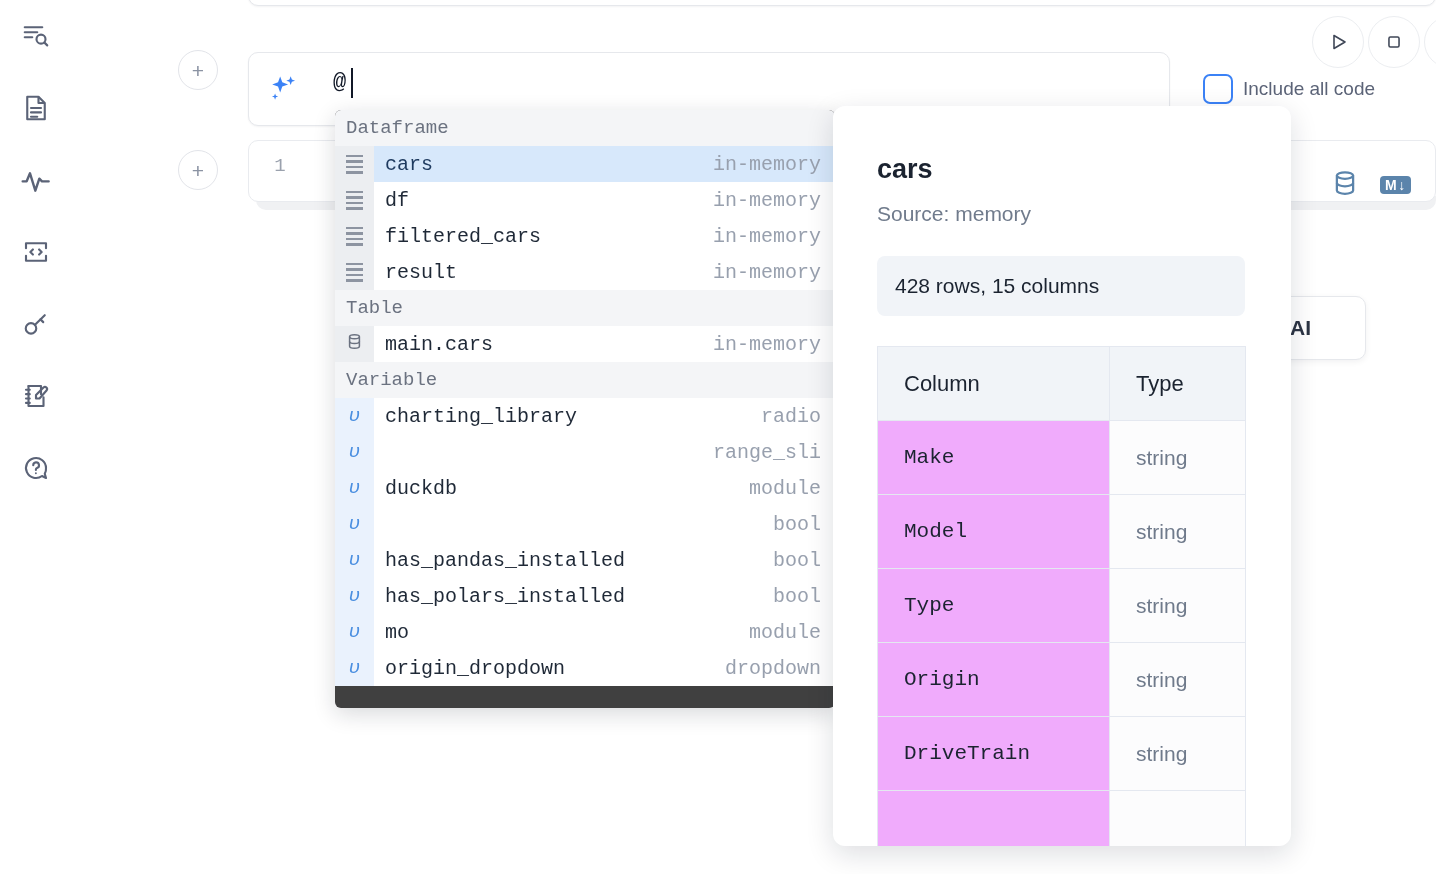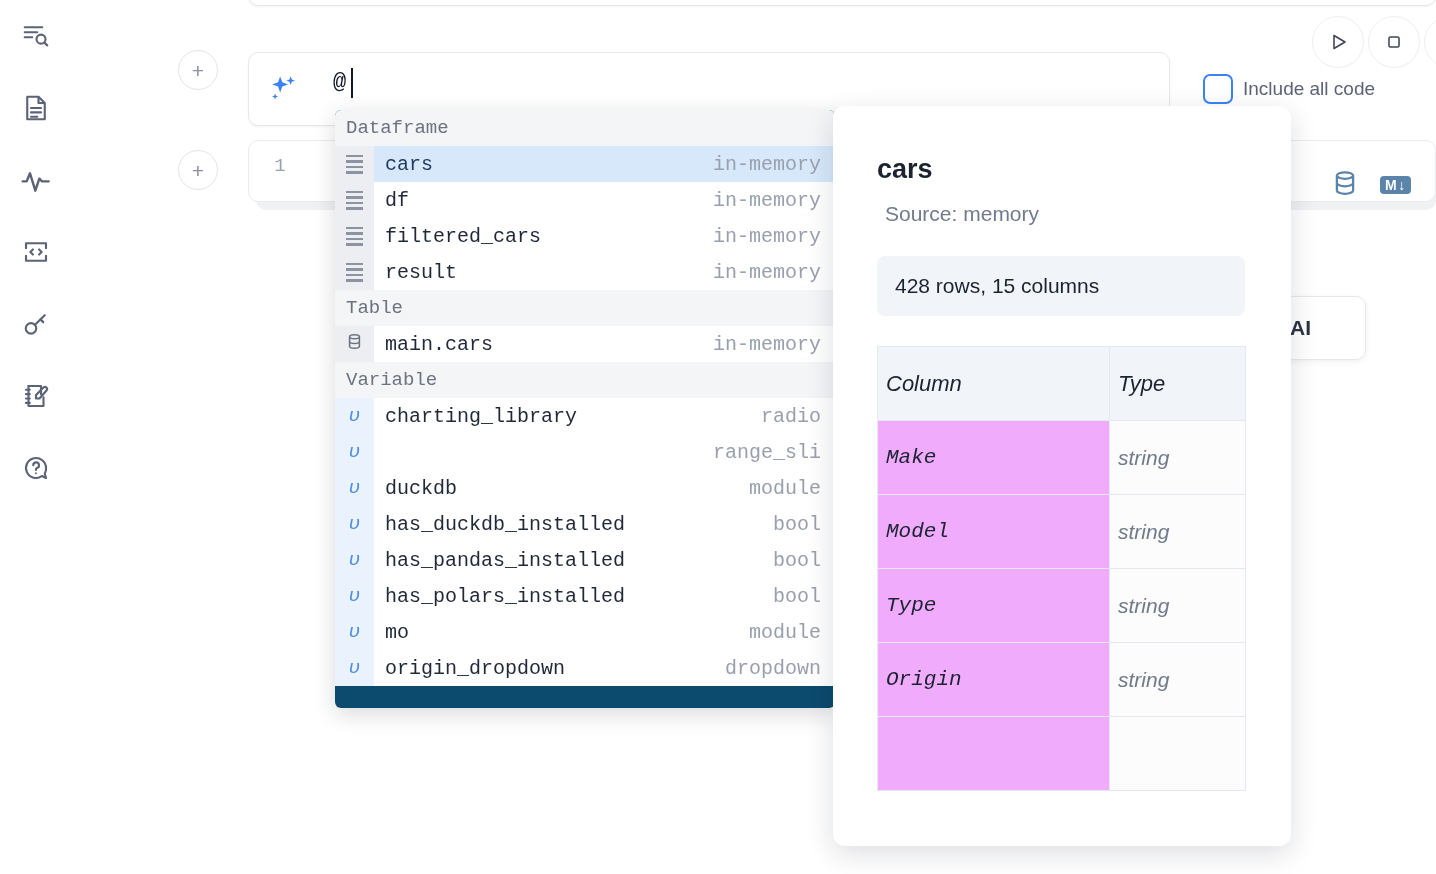--- a/index.html
+++ b/index.html
@@ -93,21 +93,21 @@
     background: #fff; border: 1px solid #e6e8ec; border-radius: 10px;
     box-shadow: 0 2px 6px rgba(16,24,40,.06);
     display: flex; align-items: center; justify-content: flex-end;
     padding-right: 54px;
     font-size: 21px; font-weight: 700; color: #2c3444; overflow: hidden;
   }
 
   
   .dd {
     position: absolute; left: 335px; top: 110px; width: 500px; height: 598px;
-    background: #0c4a6e; border-radius: 6px;
+    background: #404040; border-radius: 6px;
     box-shadow: 0 6px 22px rgba(16,24,40,.16);
     overflow: hidden;
   }
   .dd-scroll { position: absolute; inset: 0; overflow: hidden; }
   .dd-group {
     height: 36px; display: flex; align-items: center; padding-left: 11px;
     background: #f4f5f7; color: #6b7280;
     font-family: "Liberation Mono", monospace; font-size: 19px;
   }
   .dd-row {
@@ -138,35 +138,35 @@
     background: #fff; border-radius: 12px;
     box-shadow: 0 8px 28px rgba(16,24,40,.14);
     overflow: hidden;
   }
   .detail-title {
     position: absolute; left: 44px; top: 48px;
     font-size: 27px; font-weight: 700; color: #1b2330;
   }
   .detail-src {
     position: absolute; left: 44px; top: 96px;
-    font-size: 21px; color: #707b8c; margin-left: 8px;
+    font-size: 21px; color: #707b8c;
   }
   .detail-pill {
     position: absolute; left: 44px; top: 150px; width: 368px; height: 60px;
     background: #f1f4f8; border-radius: 8px;
     display: flex; align-items: center; padding-left: 18px;
     font-size: 21px; color: #1b2330;
   }
   .detail-table {
     position: absolute; left: 44px; top: 240px; width: 368px;
     border-collapse: collapse; table-layout: fixed;
   }
   .detail-table th, .detail-table td {
-    border: 1px solid #e4e8f0; height: 74px; text-align: left; padding-left: 8px;
-    vertical-align: middle; font-weight: 400; font-style: italic;
+    border: 1px solid #e4e8f0; height: 74px; text-align: left; padding-left: 26px;
+    vertical-align: middle; font-weight: 400;
   }
   .detail-table th { background: #f1f4f8; font-size: 22px; color: #1b2330; }
   .detail-table td.col {
     font-family: "Liberation Mono", monospace; font-size: 21px; color: #1b2330;
     background: #f0abfc;
   }
   .detail-table td.typ { font-size: 21px; color: #6f7a8b; background: #fcfcfd; }
   .detail-table col.c1 { width: 232px; }
   .detail-table col.c2 { width: 136px; }
 </style>
@@ -364,21 +364,20 @@
           <span class="dd-gutter">
             <span>υ</span>
           </span>
           <span class="dd-name">duckdb</span>
           <span class="dd-type">module</span>
         </div>
         <div class="dd-row var">
           <span class="dd-gutter">
             <span>υ</span>
           </span>
-          <span class="dd-name">has_duckdb_installed</span>
           <span class="dd-type">bool</span>
         </div>
         <div class="dd-row var">
           <span class="dd-gutter">
             <span>υ</span>
           </span>
           <span class="dd-name">has_pandas_installed</span>
           <span class="dd-type">bool</span>
         </div>
         <div class="dd-row var">
@@ -431,20 +430,24 @@
           </tr>
           <tr>
             <td class="col">Type</td>
             <td class="typ">string</td>
           </tr>
           <tr>
             <td class="col">Origin</td>
             <td class="typ">string</td>
           </tr>
           <tr>
+            <td class="col">DriveTrain</td>
+            <td class="typ">string</td>
+          </tr>
+          <tr>
             <td class="col"></td>
             <td class="typ"></td>
           </tr>
         </tbody>
     </table>
   </div>
 
 </div>
 
 </body></html>

